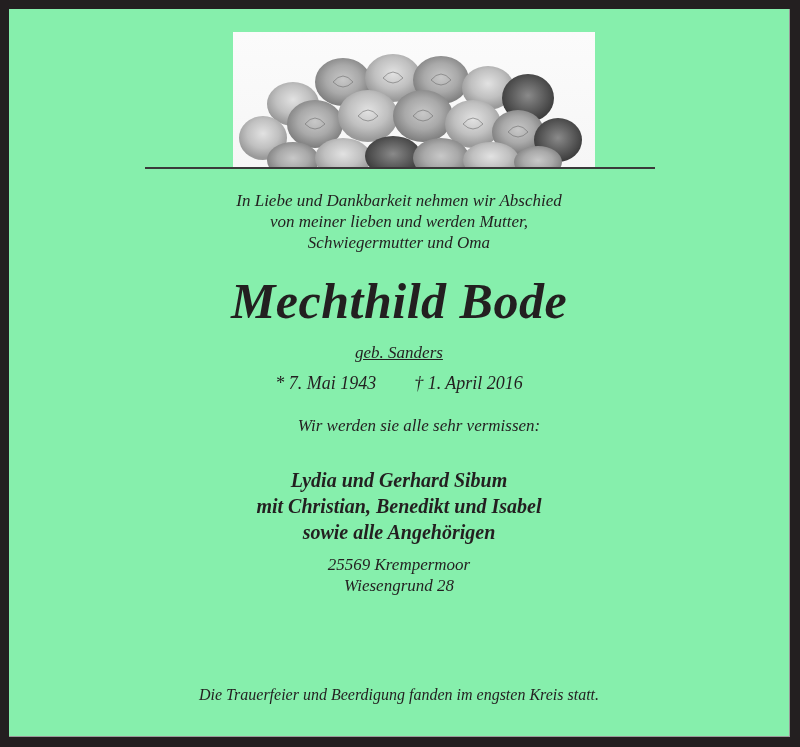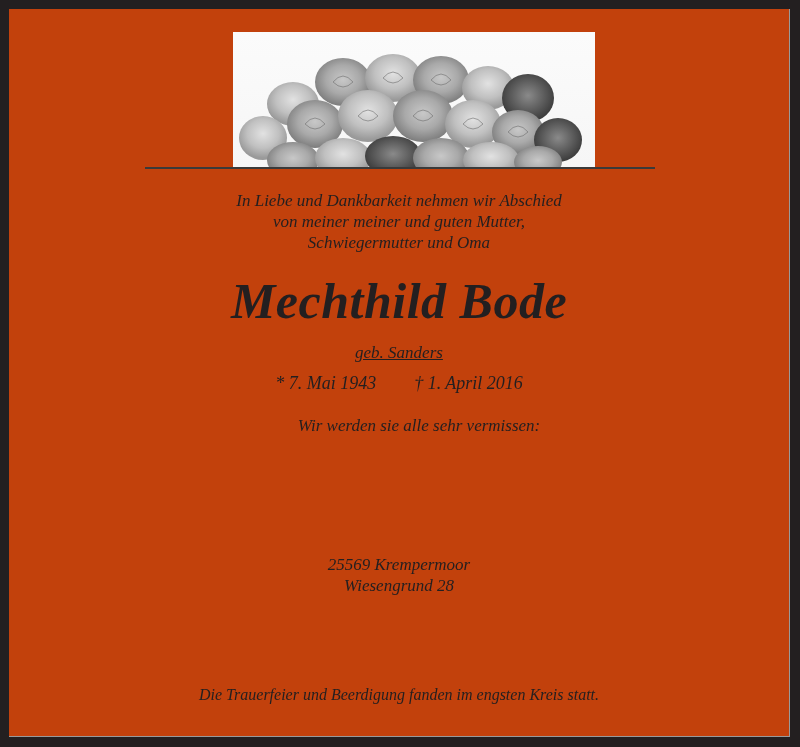--- a/index.html
+++ b/index.html
@@ -12,21 +12,21 @@
       height: 747px;
       position: relative;
       overflow: hidden;
     }
     .frame {
       position: absolute;
       left: 9px;
       top: 9px;
       width: 781px;
       height: 728px;
-      background: #c2410c;
+      background: #86efac;
       border-right: 1px solid #9a9a9a;
       border-bottom: 1px solid #9a9a9a;
       box-sizing: border-box;
     }
     .serif {
       font-family: "Liberation Serif", "DejaVu Serif", serif;
       color: #231f20;
       text-align: center;
       position: absolute;
       left: 0;
@@ -159,34 +159,39 @@
         <path d="M198 48 q10 -12 20 0 q-10 10 -20 0z"></path>
         <path d="M275 100 q10 -12 20 0 q-10 10 -20 0z"></path>
       </g>
     </svg>
   </div>
 
   <div class="rule"></div>
 
   <div class="serif italic intro">
     <span class="line">In Liebe und Dankbarkeit nehmen wir Abschied</span>
-    <span class="line">von meiner meiner und guten Mutter,</span>
+    <span class="line">von meiner lieben und werden Mutter,</span>
     <span class="line">Schwiegermutter und Oma</span>
   </div>
 
   <div class="serif italic bold name">Mechthild Bode</div>
 
   <div class="serif italic maiden">geb. Sanders</div>
 
   <div class="serif italic dates">
     <span>* 7. Mai 1943</span><span class="gap"></span><span>† 1. April 2016</span>
   </div>
 
   <div class="serif italic miss">Wir werden sie alle sehr vermissen:</div>
 
+  <div class="serif italic bold family">
+    <span class="line">Lydia und Gerhard Sibum</span>
+    <span class="line">mit Christian, Benedikt und Isabel</span>
+    <span class="line">sowie alle Angehörigen</span>
+  </div>
 
   <div class="serif italic address">
     <span class="line">25569 Krempermoor</span>
     <span class="line">Wiesengrund 28</span>
   </div>
 
   <div class="serif italic closing">Die Trauerfeier und Beerdigung fanden im engsten Kreis statt.</div>
 
 </div>
 

